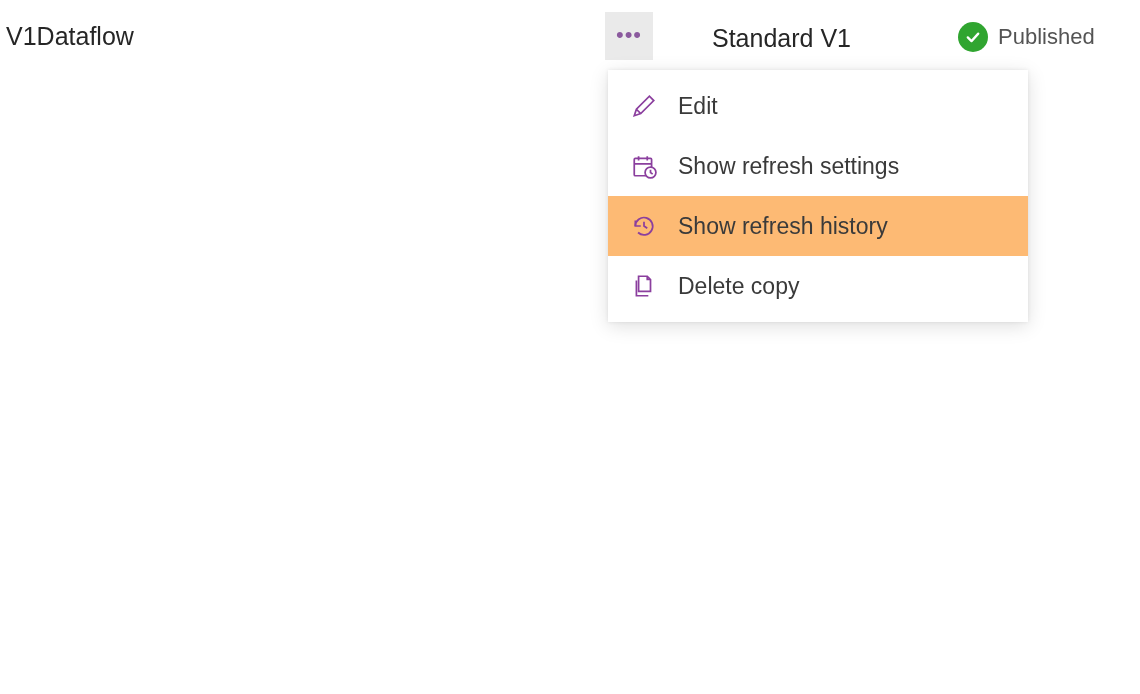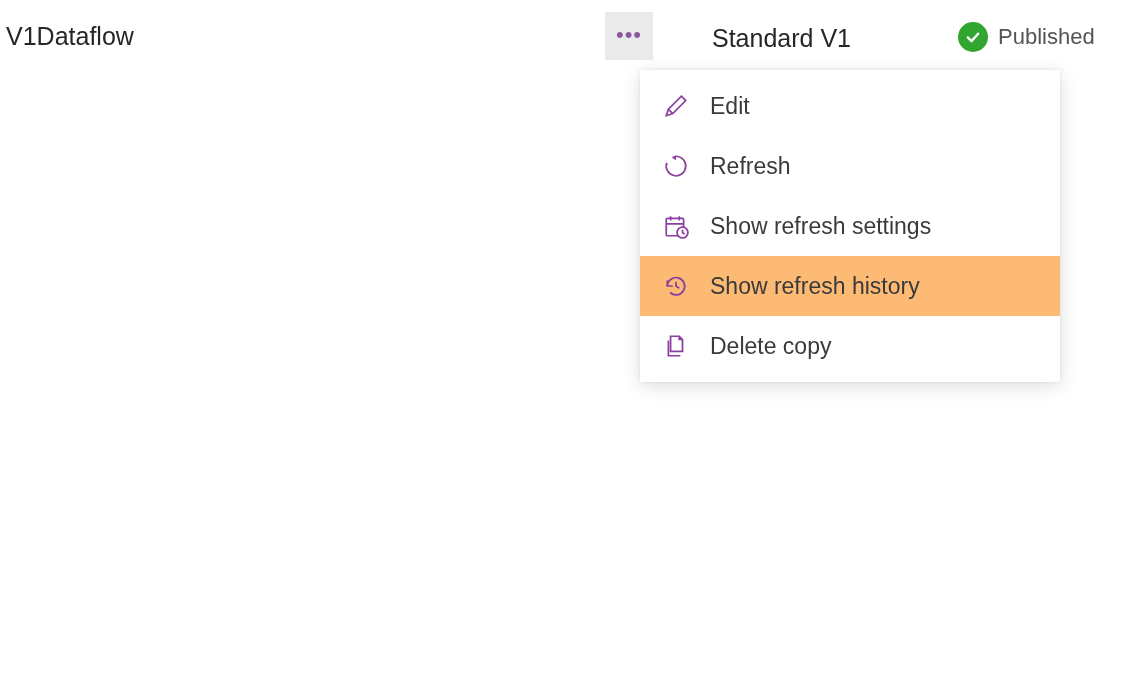--- a/index.html
+++ b/index.html
@@ -72,21 +72,21 @@
       display: flex;
       align-items: center;
       justify-content: center;
     }
     .status-text {
       font-size: 22px;
       color: #545454;
     }
     .dropdown-menu {
       position: absolute;
-      left: 640px;
+      left: 608px;
       top: 70px;
       width: 420px;
       background: #ffffff;
       box-shadow: 0 4px 18px rgba(0,0,0,0.13), 0 0 4px rgba(0,0,0,0.08);
       padding: 6px 0;
     }
     .menu-item {
       display: flex;
       align-items: center;
       padding: 16px 22px;
@@ -144,29 +144,20 @@
   <div class="menu-item">
     <span class="menu-icon">
       <svg viewBox="0 0 24 24">
           <path d="M3 21 L5 15 L17 3 L21 7 L9 19 L3 21 Z M5 15 L9 19"></path>
         </svg>
     </span>
     <span class="menu-label">Edit</span>
   </div>
 
 
-  <div class="menu-item">
-    <span class="menu-icon">
-      <svg viewBox="0 0 24 24">
-          <path d="M12 3 A9 9 0 1 1 3.5 9"></path>
-          <path d="M12 2 L12 7 L8 4 Z" fill="#8b3f9e" stroke="none"></path>
-        </svg>
-    </span>
-    <span class="menu-label">Refresh</span>
-  </div>
 
   <div class="menu-item">
     <span class="menu-icon">
       <svg viewBox="0 0 24 24">
           <rect x="3" y="5" width="16" height="16" rx="1"></rect>
           <path d="M3 10 L19 10 M7 3 L7 7 M15 3 L15 7"></path>
           <circle cx="18" cy="18" r="5" fill="#fff"></circle>
           <path d="M18 15.5 L18 18 L20 19.5"></path>
         </svg>
     </span>

